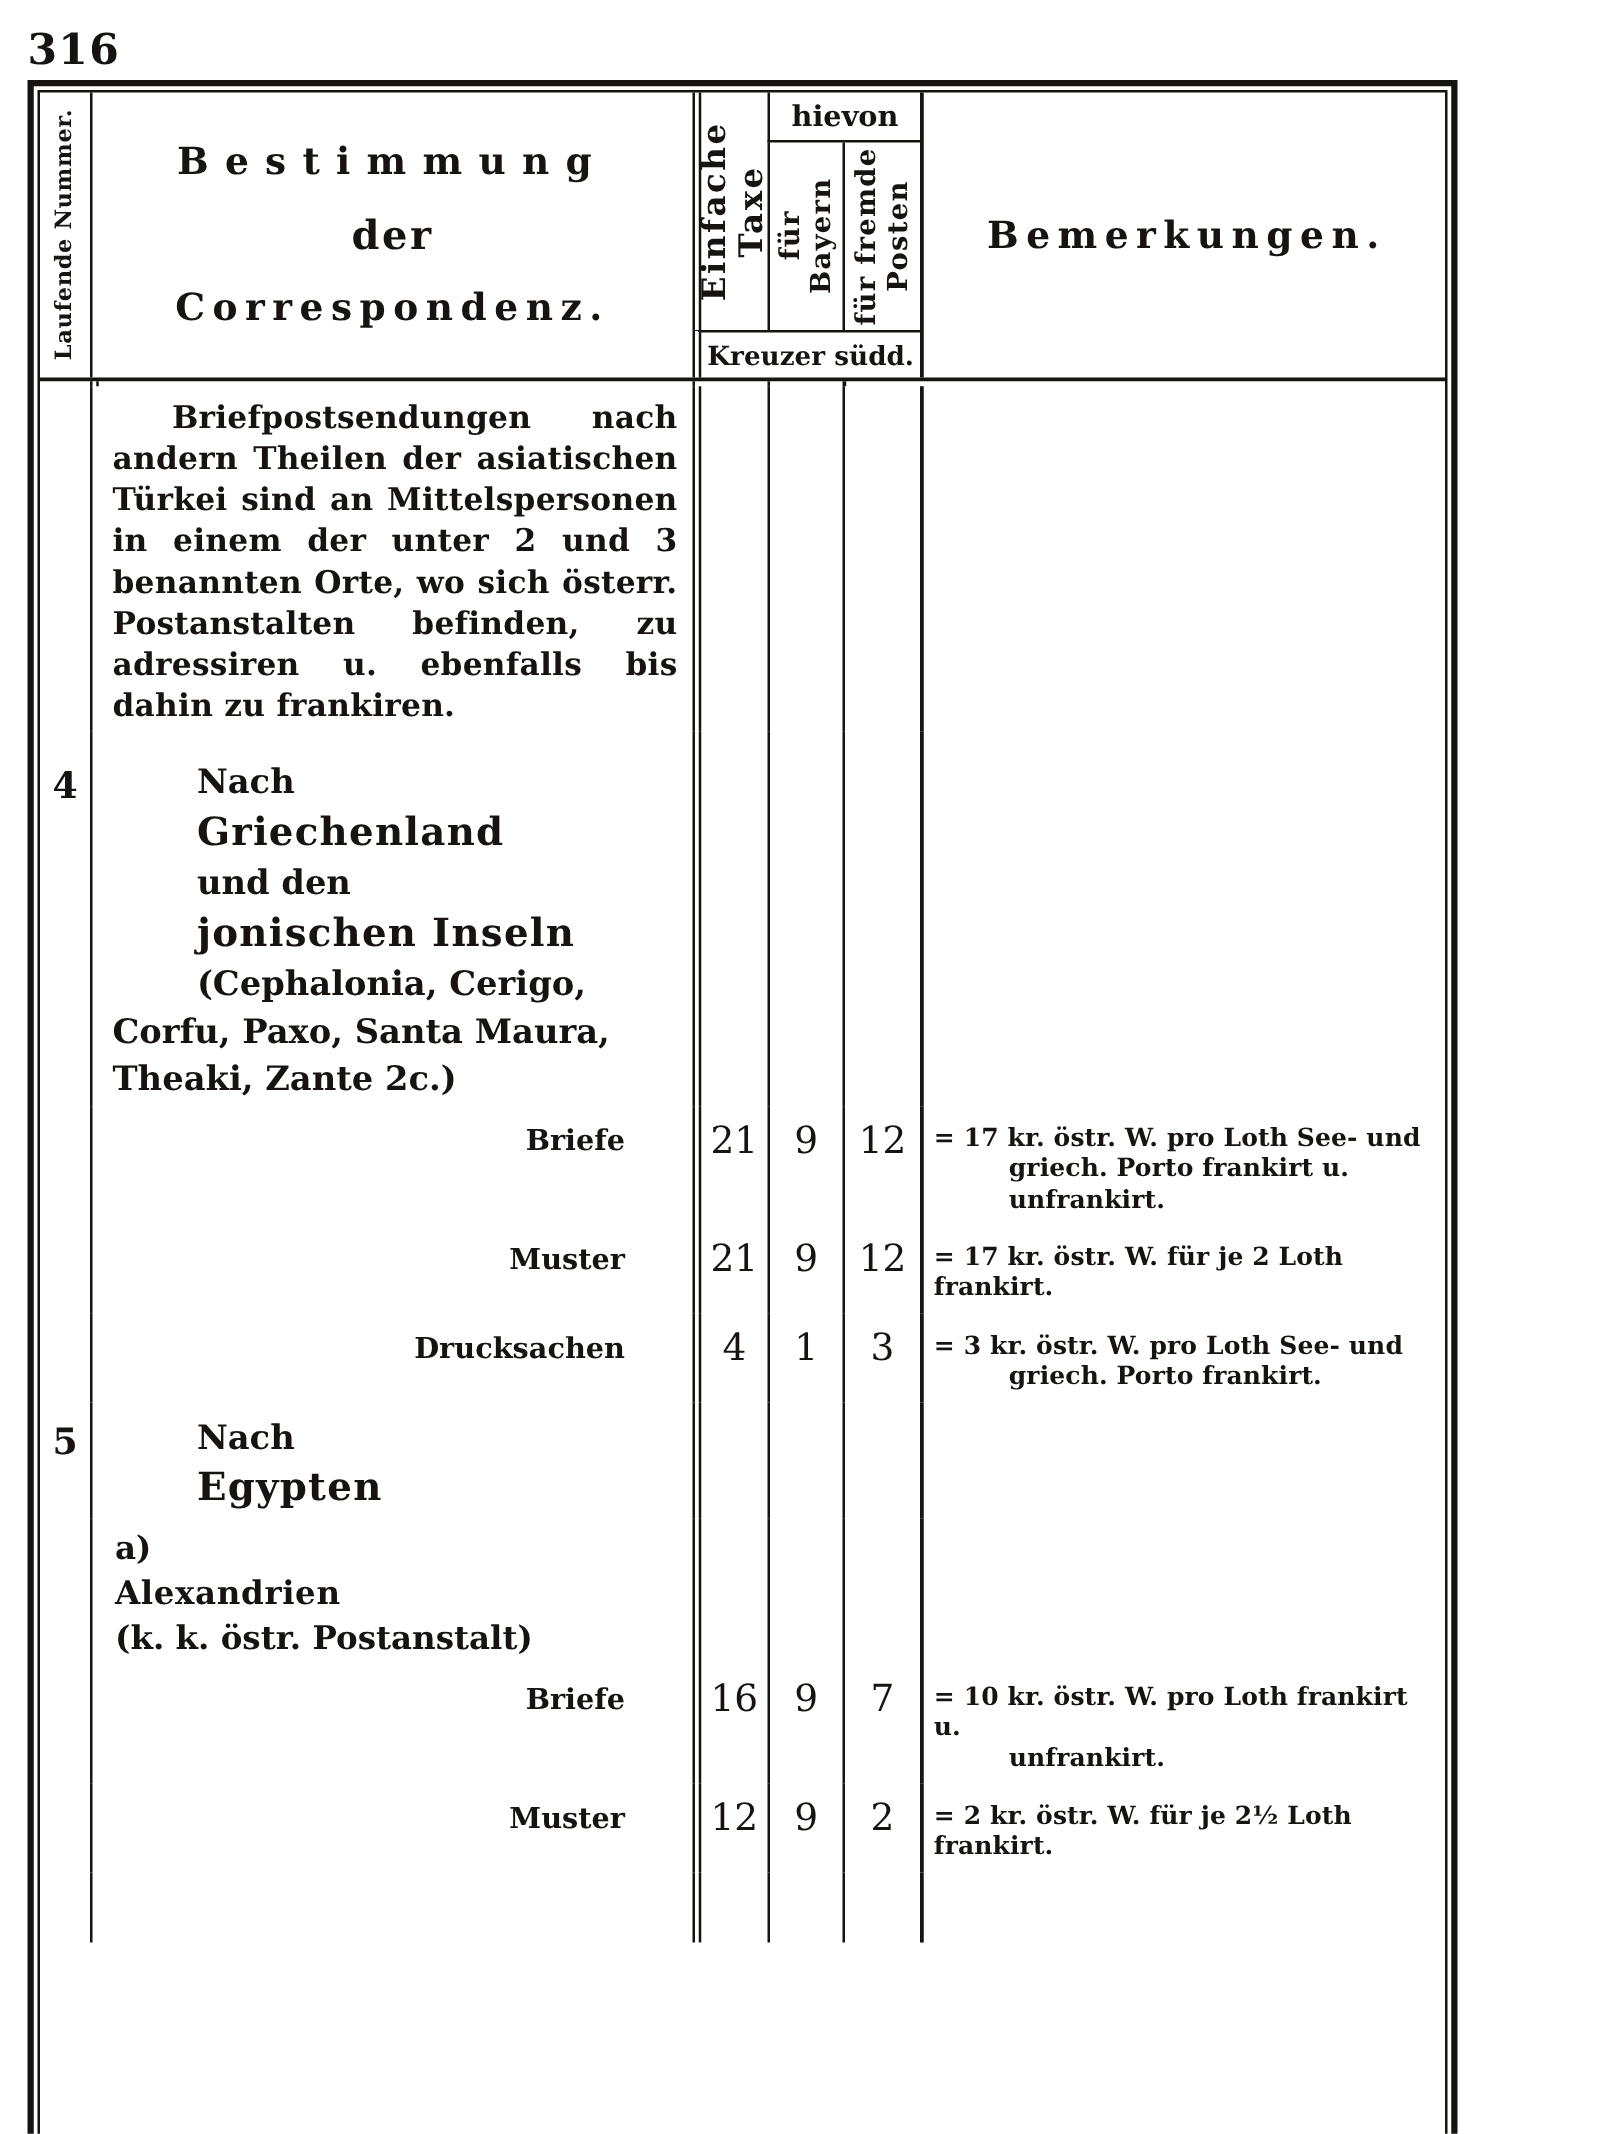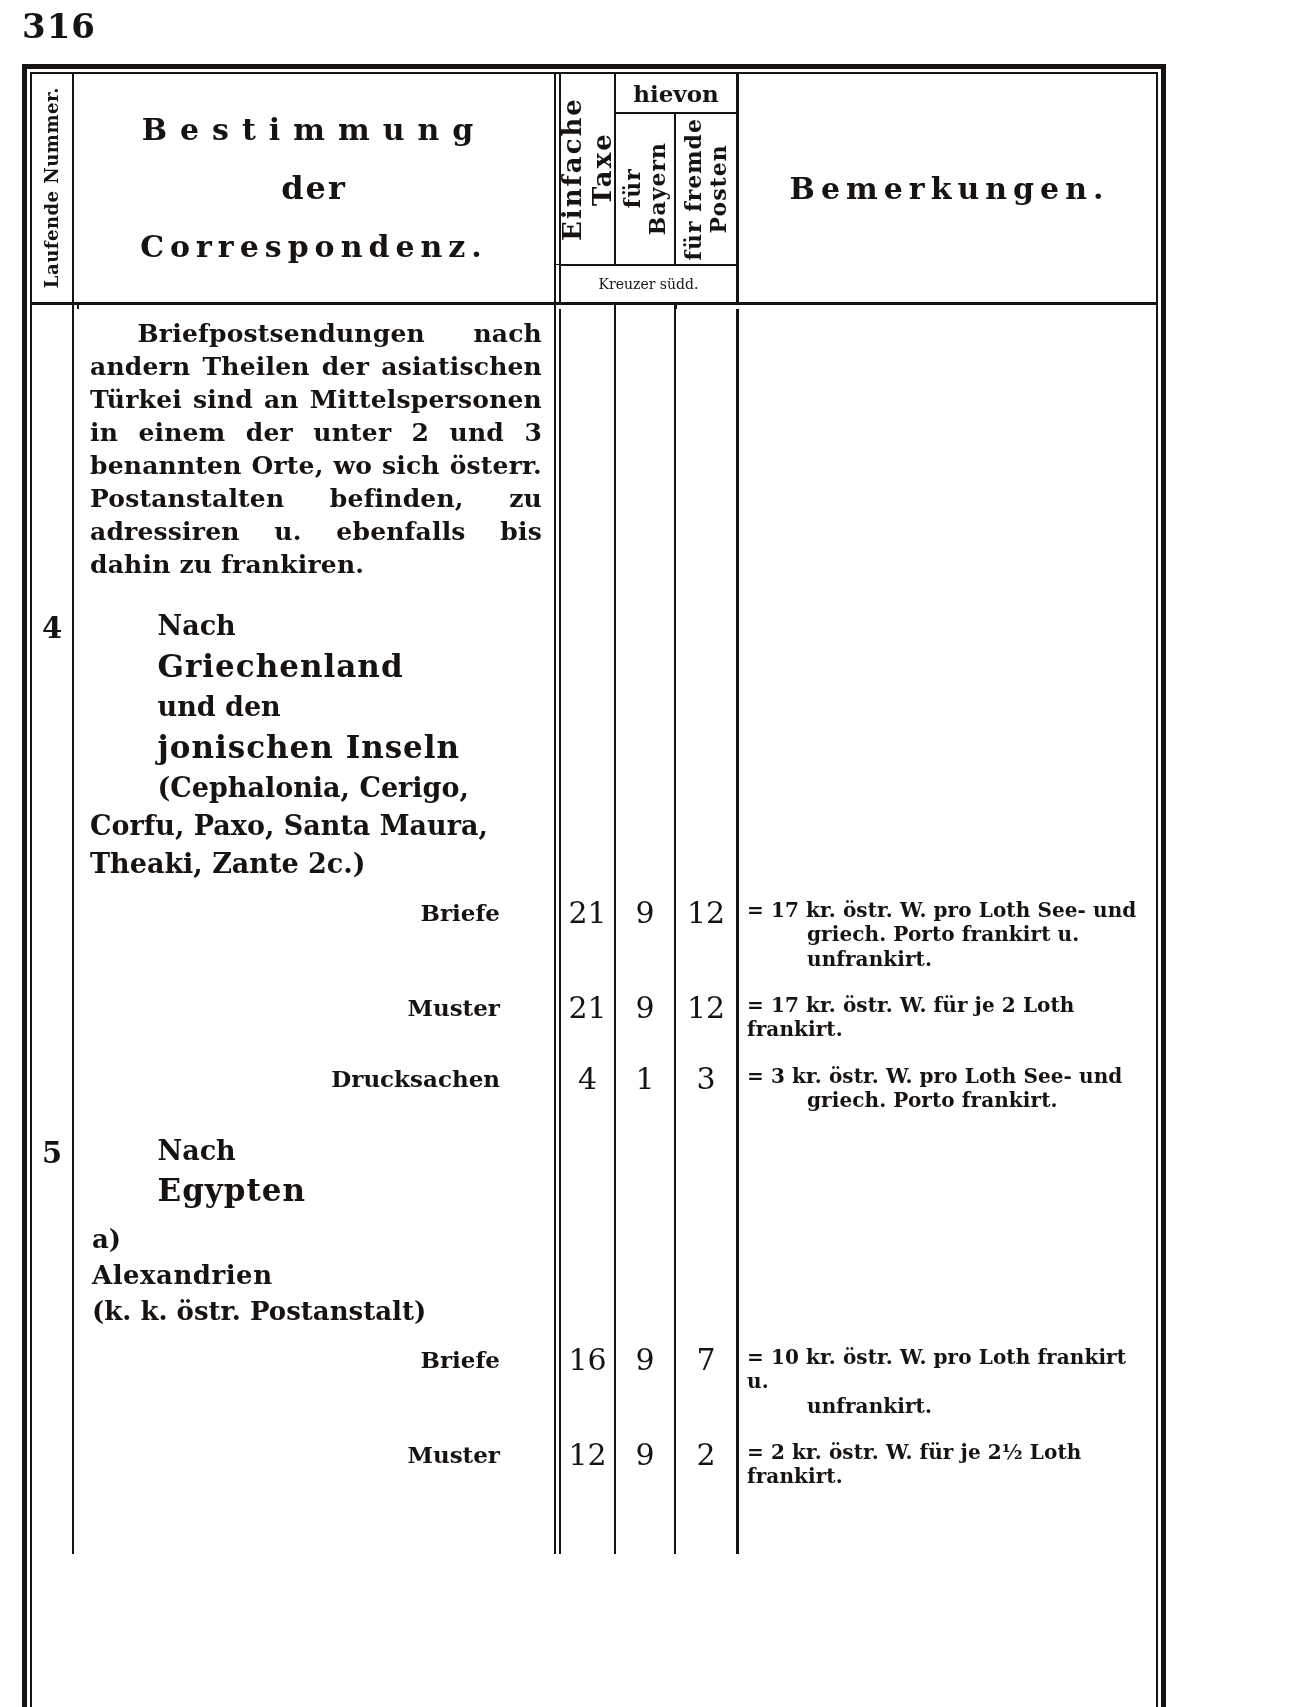--- a/index.html
+++ b/index.html
@@ -1,21 +1,21 @@
 <!DOCTYPE html>
 <html><head>
 <meta charset="utf-8">
 <style>
   html,body { margin:0; padding:0; }
   body {
     width:1290px; height:1707px; overflow:hidden; position:relative;
     background:#ffffff; color:#171310;
     font-family:"DejaVu Serif","Liberation Serif",serif;
   }
-  .page-number { position:absolute; left:22px; top:6px; font-size:34px; font-weight:700; letter-spacing:1px; }
+  .page-number { position:absolute; left:22px; top:20px; font-size:34px; font-weight:700; letter-spacing:1px; }
 
   
   .sheet {
     position:absolute; left:30px; top:72px; width:1124px; height:1700px;
     border:2px solid #171310; outline:5px solid #171310; outline-offset:3px;
     display:flex; flex-direction:column; background:#fff;
   }
   .cell { min-width:0; }
   
   .c-desc  { border-left:2px solid #171310; }
@@ -31,21 +31,21 @@
     border-bottom:3px solid #171310; flex:0 0 auto;
   }
   .h-num   { grid-column:1; grid-row:1/4; display:flex; align-items:center; justify-content:center; }
   .h-desc  { grid-column:2; grid-row:1/4; display:flex; flex-direction:column; justify-content:center; align-items:center; gap:22px; }
   .h-taxe  { grid-column:3; grid-row:1/3; display:flex; align-items:center; justify-content:center; }
   .h-hievon{ grid-column:4/6; grid-row:1; border-left:2px solid #171310; border-bottom:2px solid #171310;
              display:flex; align-items:center; justify-content:center; font-size:23px; font-weight:700; }
   .h-bay   { grid-column:4; grid-row:2; display:flex; align-items:center; justify-content:center; }
   .h-fremd { grid-column:5; grid-row:2; display:flex; align-items:center; justify-content:center; }
   .h-kreuzer{ grid-column:3/6; grid-row:3; border-top:2px solid #171310; border-left:7px double #171310;
-             display:flex; align-items:center; justify-content:center; font-size:14px; font-weight:400; }
+             display:flex; align-items:center; justify-content:center; font-size:21px; font-weight:700; }
   .h-rem   { grid-column:6; grid-row:1/4; display:flex; align-items:center; justify-content:center; }
   .vert {
     writing-mode:vertical-rl; transform:rotate(180deg); white-space:pre-line;
     font-weight:700; font-size:22px; line-height:1.15; text-align:center; letter-spacing:1px;
   }
   .vert.small { font-size:18px; letter-spacing:0.5px; }
   .vert.big   { font-size:26px; letter-spacing:2px; }
   .big-line { font-size:30px; font-weight:700; letter-spacing:13px; }
   .mid-line { font-size:32px; font-weight:700; letter-spacing:2px; }
   .bemerk   { font-size:30px; font-weight:700; letter-spacing:6px; }

